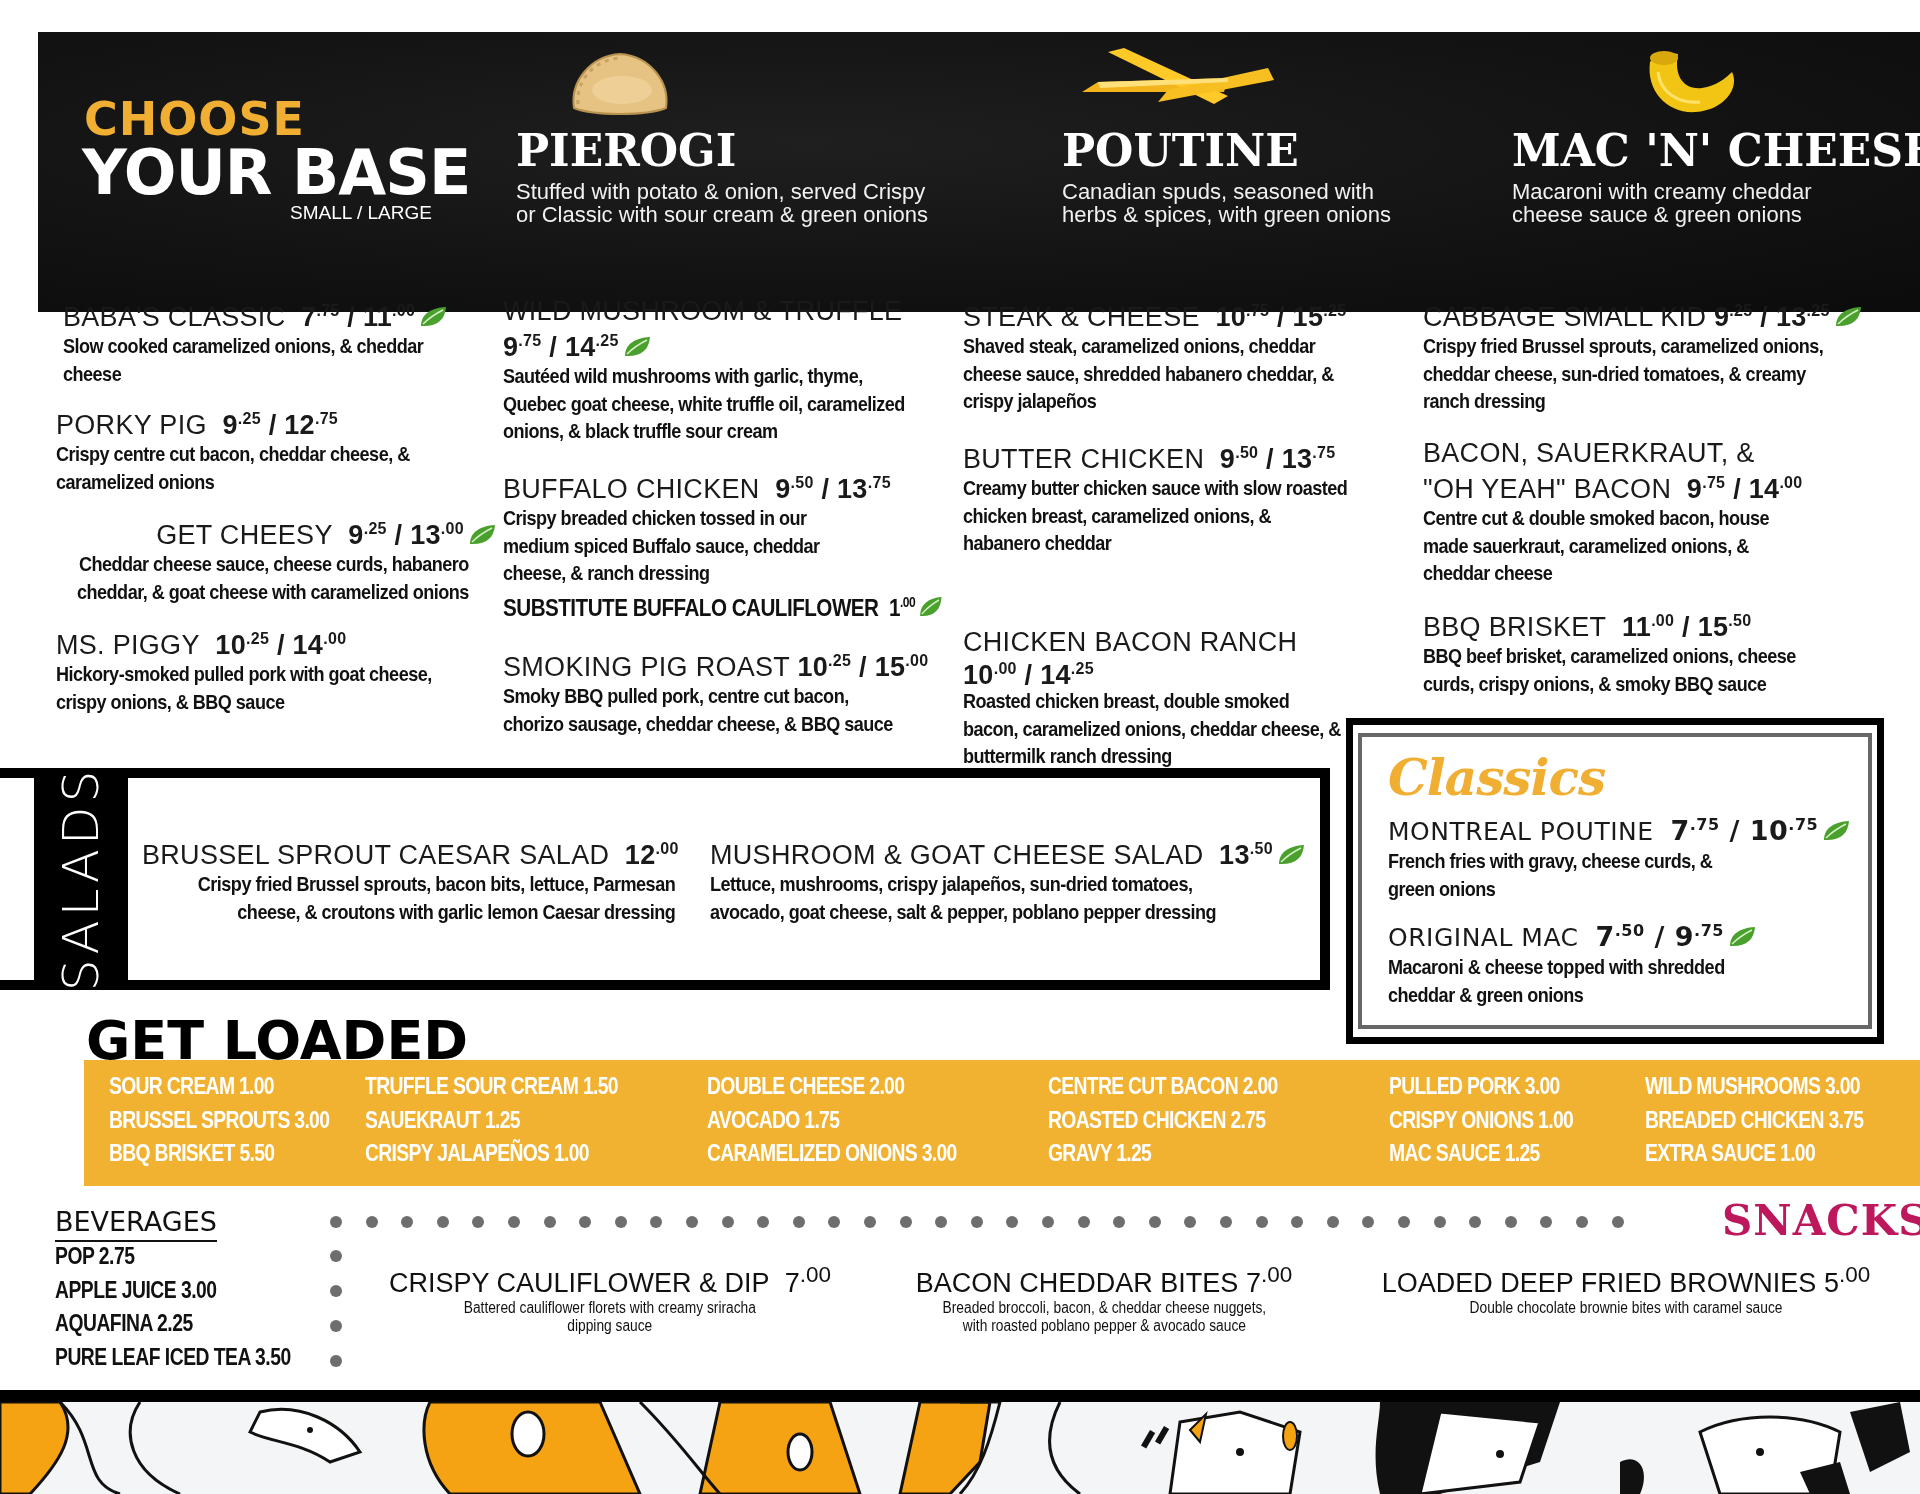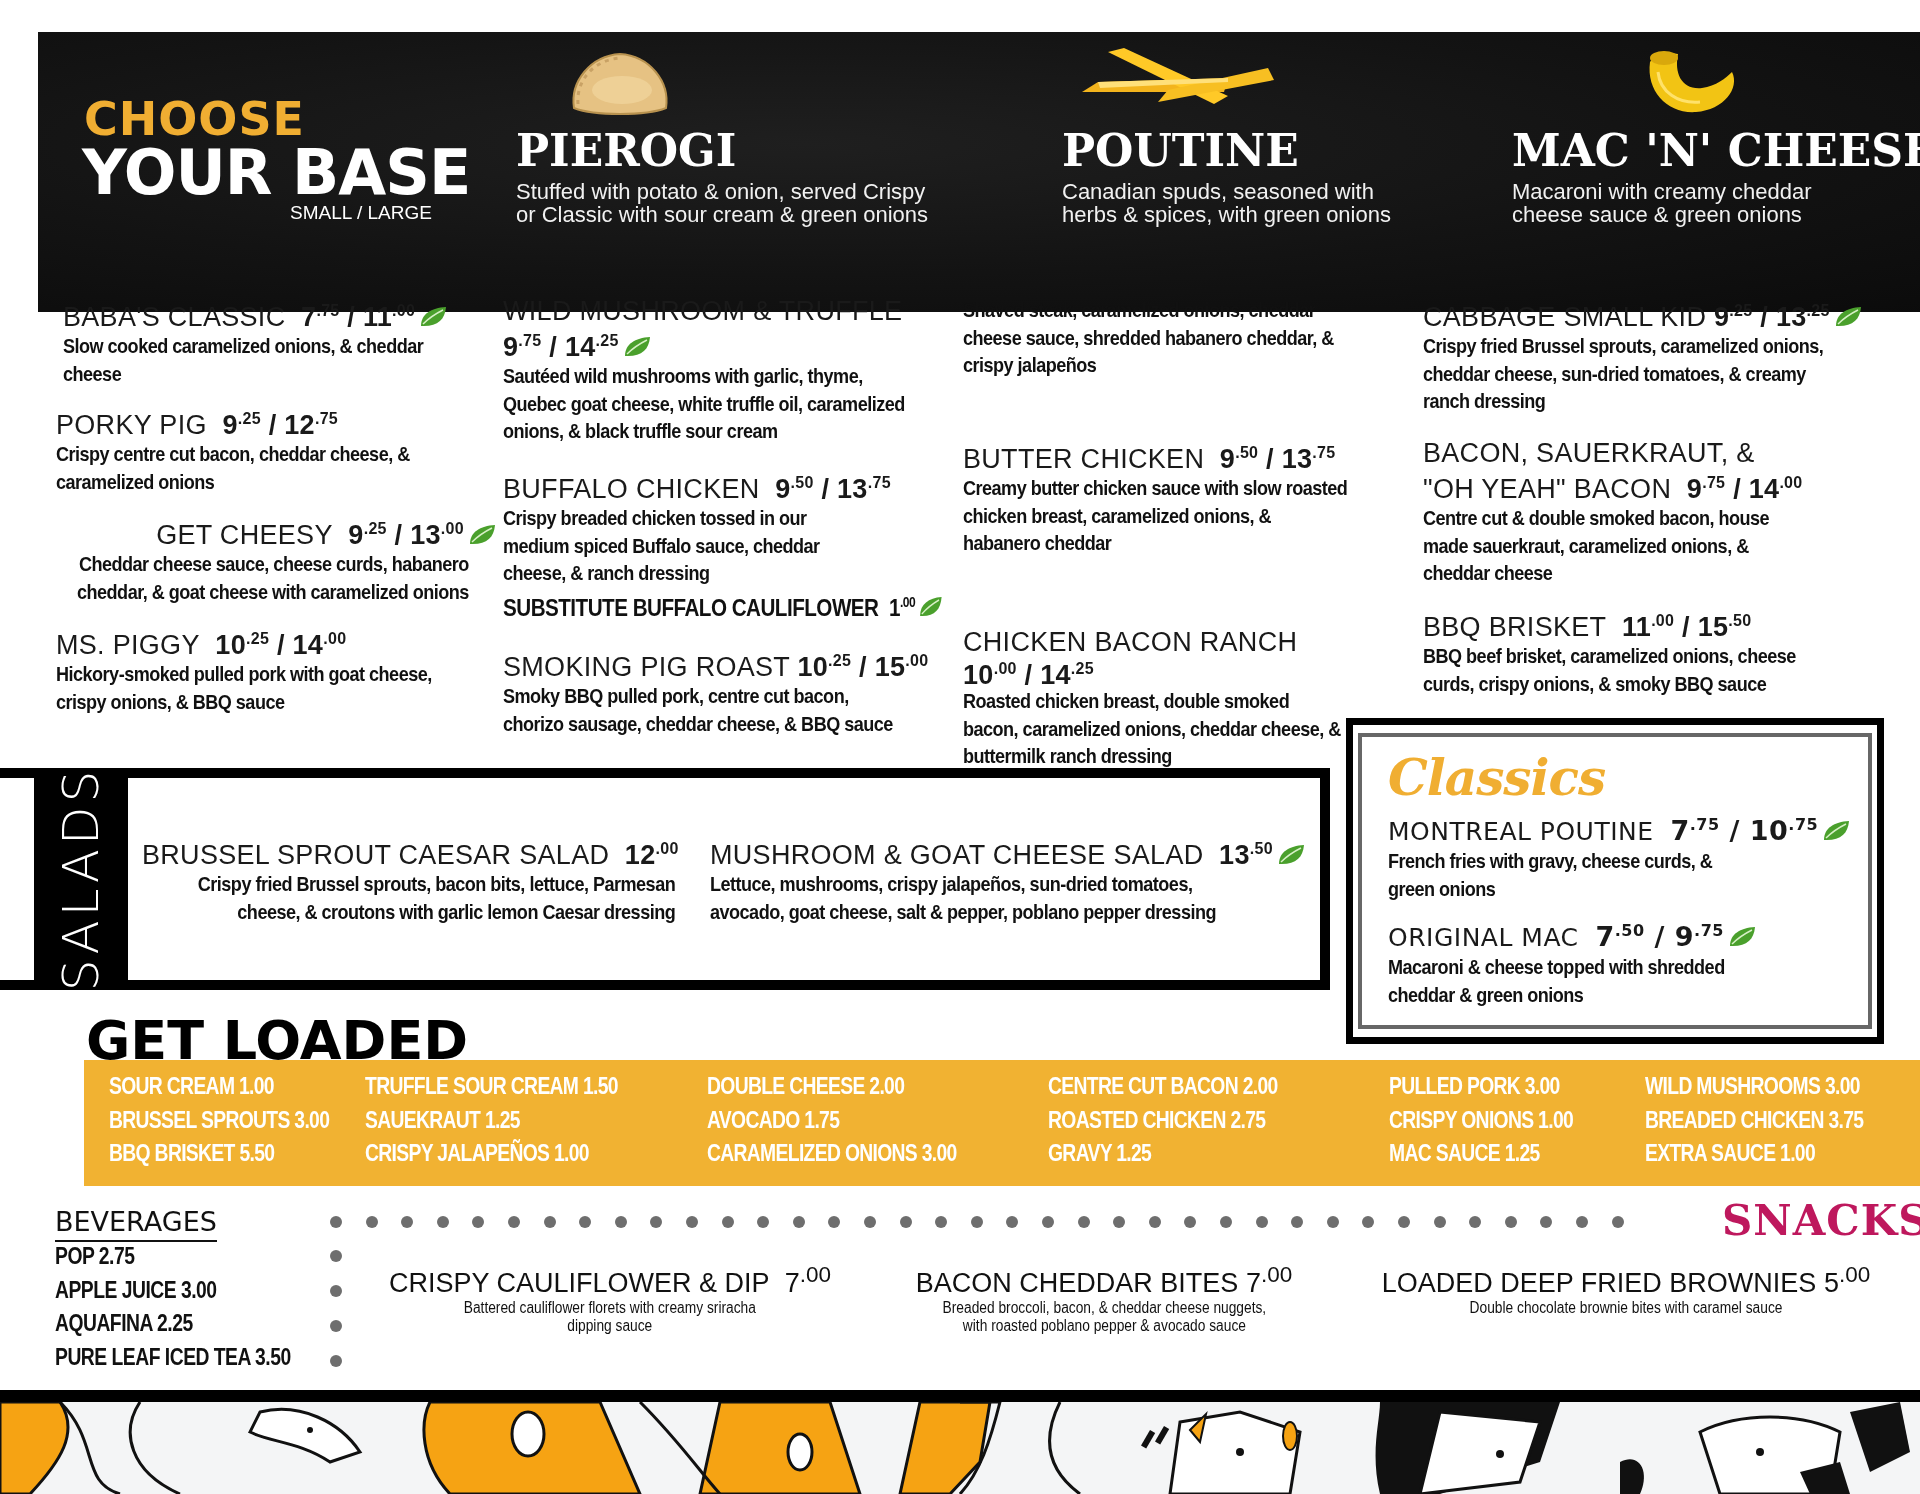--- a/index.html
+++ b/index.html
@@ -157,20 +157,21 @@
         <use href="#leaf-sym"></use>
       </svg></div>
 </div>
 
 <div class="item" style="left:503px; top:646px; width:460px;">
   <div class="name"><span>SMOKING PIG ROAST</span> <span class="price"><span>10</span><sup>.25</sup> / <span>15</span><sup>.00</sup></span></div>
   <div class="desc" style="width:476px;">Smoky BBQ pulled pork, centre cut bacon, chorizo sausage, cheddar cheese, &amp; BBQ sauce</div>
 </div>
 
 <div class="item" style="left:963px; top:296px; width:440px;">
+  <div class="name"><span>STEAK &amp; CHEESE</span>&nbsp; <span class="price"><span>10</span><sup>.75</sup> / <span>15</span><sup>.25</sup></span></div>
   <div class="desc" style="width:440px;">Shaved steak, caramelized onions, cheddar cheese sauce, shredded habanero cheddar, &amp; crispy jalapeños</div>
 </div>
 
 <div class="item" style="left:963px; top:438px; width:440px;">
   <div class="name"><span>BUTTER CHICKEN</span>&nbsp; <span class="price"><span>9</span><sup>.50</sup> / <span>13</span><sup>.75</sup></span></div>
   <div class="desc" style="width:450px;">Creamy butter chicken sauce with slow roasted chicken breast, caramelized onions, &amp; habanero cheddar</div>
 </div>
 
 <div class="item" style="left:963px; top:582px; width:440px;margin-top:45px;">
   <div class="name">CHICKEN BACON RANCH</div>

